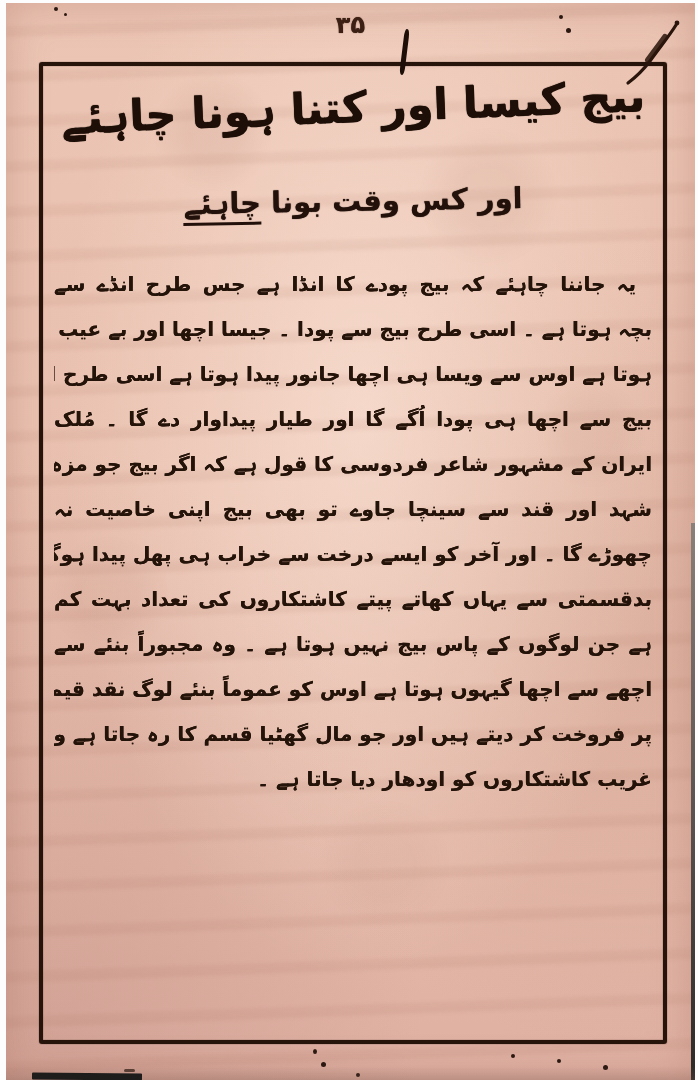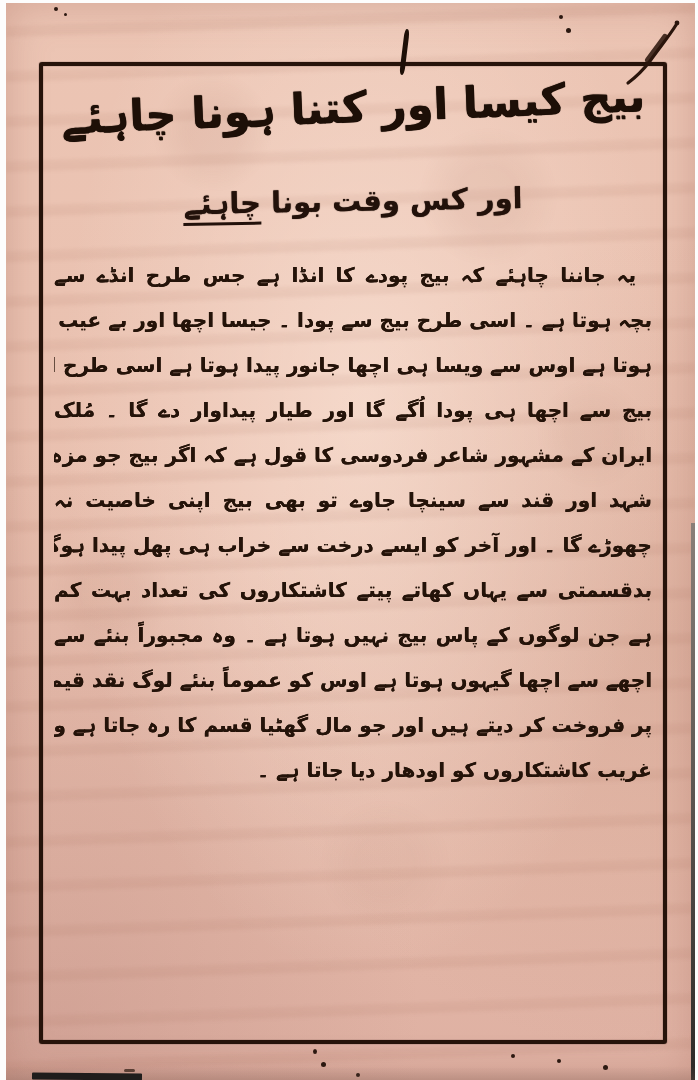--- a/index.html
+++ b/index.html
@@ -55,21 +55,21 @@
     position:absolute;top:118px;left:0;width:100%;
     direction:rtl;text-align:center;
     font-size:29px;font-weight:bold;color:#22110a;
     transform:rotate(-1deg);
     text-shadow:0 0 1px #22110a;
   }
   .heading-subtitle .underlined{
     border-bottom:3px solid #22110a;padding-bottom:2px;
   }
   .body-text{
-    position:absolute;top:187px;left:11px;right:11px;
+    position:absolute;top:196px;left:11px;right:11px;
   }
   .line{
     direction:rtl;unicode-bidi:embed;
     height:45px;line-height:45px;overflow:hidden;
     text-align:justify;text-align-last:justify;
     font-size:20px;font-weight:bold;color:#241309;
     text-shadow:0 0 0.6px #241309;
     white-space:nowrap;
   }
   .line.indent{padding-right:16px;}
@@ -96,20 +96,21 @@
     background:linear-gradient(180deg,rgba(120,90,80,0),rgba(120,90,80,.25));
   }
 </style>
 </head>
 <body>
 
 <div class="scan">
   <div class="paper">
     <div class="ghost-texture"></div>
 
+    <div class="page-number">۳۵</div>
 
     <div class="frame">
       <div class="heading-title">بیج کیسا اور کتنا ہونا چاہئے</div>
       <div class="heading-subtitle"><span>اور کس وقت بونا</span> <span class="underlined">چاہئے</span></div>
       <div class="body-text">
           <div class="line indent">یہ جاننا چاہئے کہ بیج پودے کا انڈا ہے جس طرح انڈے سے</div>
           <div class="line">بچہ ہوتا ہے ۔ اسی طرح بیج سے پودا ۔ جیسا اچھا اور بے عیب انڈا</div>
           <div class="line">ہوتا ہے اوس سے ویسا ہی اچھا جانور پیدا ہوتا ہے اسی طرح اچھے</div>
           <div class="line">بیج سے اچھا ہی پودا اُگے گا اور طیار پیداوار دے گا ۔ مُلک</div>
           <div class="line">ایران کے مشہور شاعر فردوسی کا قول ہے کہ اگر بیج جو مزہ</div>

